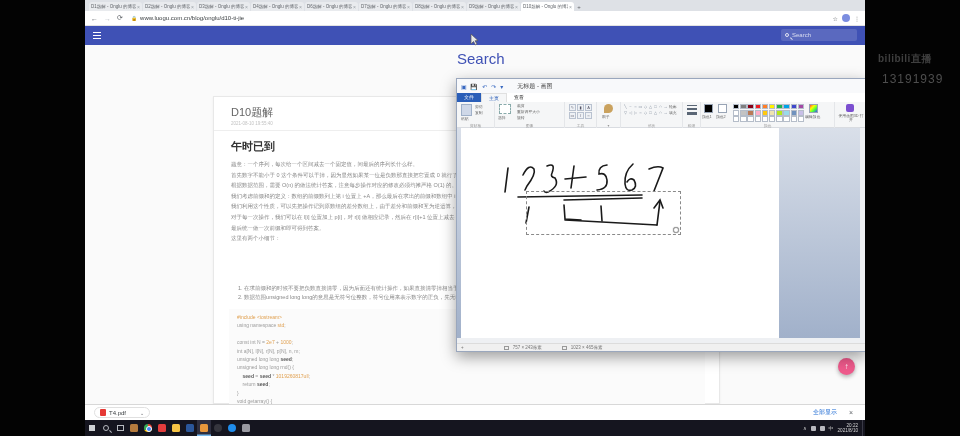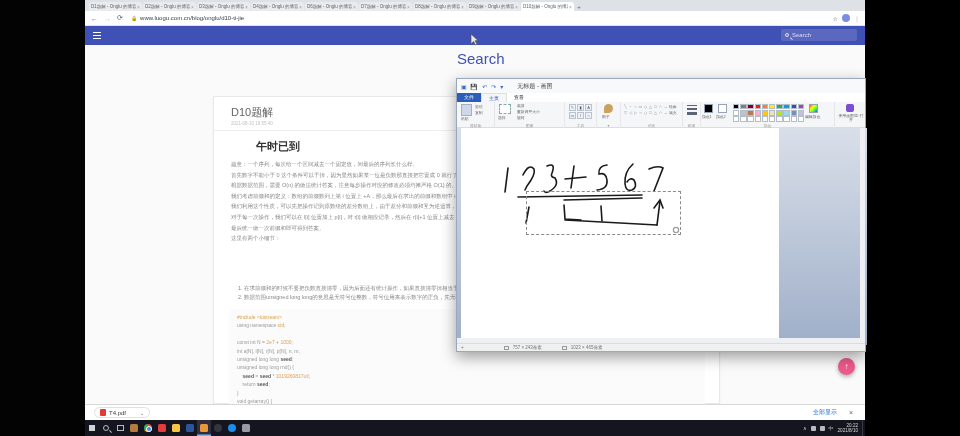--- a/index.html
+++ b/index.html
@@ -29,21 +29,21 @@
   #hamburger i{display:block;height:1.2px;background:#fff;}
   #hsearch{position:absolute;right:8px;top:3px;width:76px;height:12px;background:rgba(255,255,255,.14);border-radius:2px;display:flex;align-items:center;padding:0 4px;}
   #hsearch .mag{width:4px;height:4px;border:1px solid rgba(255,255,255,.8);border-radius:50%;position:relative;margin-right:3px;flex:none;}
   #hsearch .mag:after{content:"";position:absolute;left:3.5px;top:3.5px;width:2.5px;height:1px;background:rgba(255,255,255,.8);transform:rotate(45deg);}
   #hsearch .ph{font-size:6px;color:rgba(255,255,255,.75);}
   #blogtitle{position:absolute;left:372px;top:50px;font-size:15px;color:#3f51b5;}
   #card{position:absolute;left:128px;top:96px;width:507px;height:308px;background:#fff;border:1px solid #e8e8e8;box-shadow:0 1px 2px rgba(0,0,0,.06);}
   #posttitle{position:absolute;left:17px;top:8px;font-size:11px;color:#666;}
   #postdate{position:absolute;left:17px;top:24px;font-size:4.5px;color:#c2c2c2;}
   #carddiv{position:absolute;left:0;top:33px;width:100%;height:1px;background:#eee;}
-  #secheading{position:absolute;left:17px;top:42px;font-size:11px;font-weight:bold;color:#333;margin-left:25px;}
+  #secheading{position:absolute;left:17px;top:42px;font-size:11px;font-weight:bold;color:#333;}
   #paras{position:absolute;left:17px;top:64px;width:482px;}
   .para{font-size:5.5px;color:#888;line-height:6px;margin-bottom:4.6px;white-space:nowrap;overflow:hidden;}
   #plist{position:absolute;left:24px;top:188px;width:470px;}
   .oli{font-size:5.5px;color:#888;line-height:6px;margin-bottom:2.5px;white-space:nowrap;overflow:hidden;}
   #codeblock{position:absolute;left:15px;top:212px;width:476px;height:96px;background:#fbfbfb;padding:4px 0 0 8px;overflow:hidden;}
   .cl{font-family:"DejaVu Sans Mono",monospace;font-size:5px;line-height:8.4px;white-space:pre;color:#9b9b9b;}
   .cl .or{color:#e0a050;}
   .cl .b{color:#5a5a5a;font-weight:bold;}
   
   #dlbar{position:absolute;left:0;top:404px;width:780px;height:16px;background:#fff;border-top:1px solid #d8d8d8;display:flex;align-items:center;}
@@ -458,13 +458,17 @@
         <span id="clock">
           <div>20:22</div>
           <div>2021/8/10</div>
         </span>
         <span id="desksliver"></span>
       </span>
     </div>
   </div>
 
   <div id="leftbar"></div>
+  <div id="rightbar">
+    <div id="bililogo">bilibili直播</div>
+    <div id="biliroom">13191939</div>
+  </div>
 </div>
 
 </body></html>

